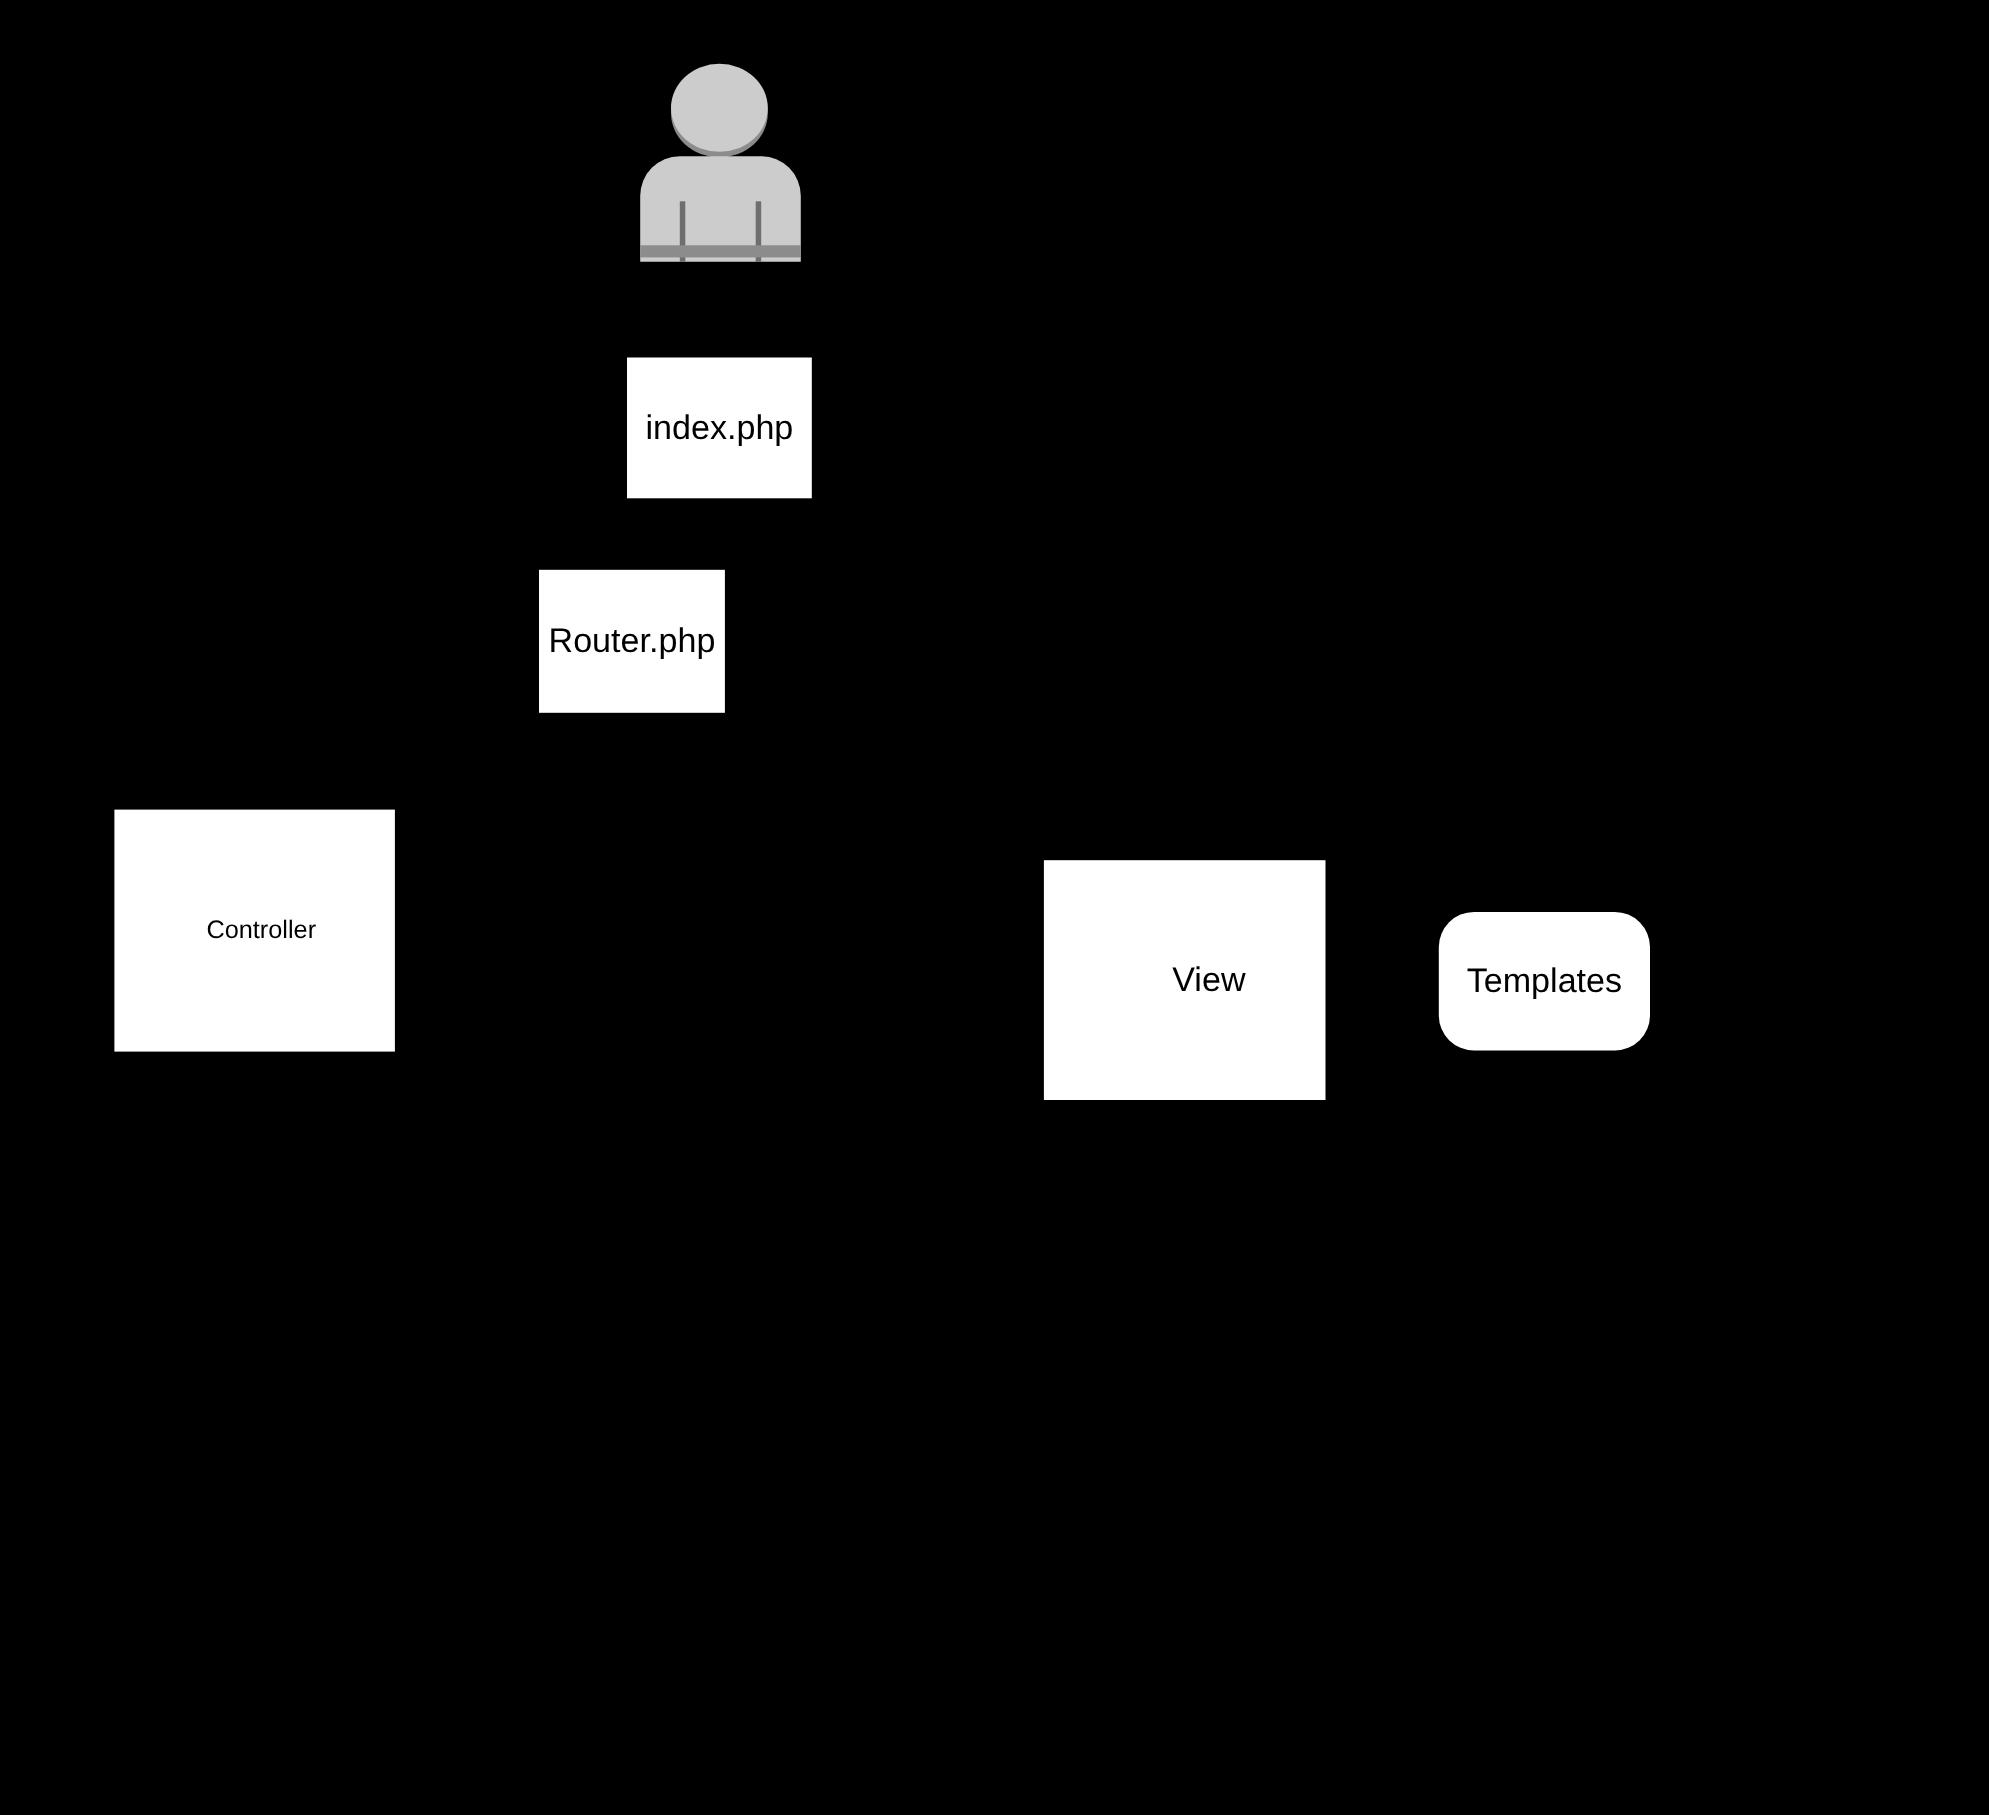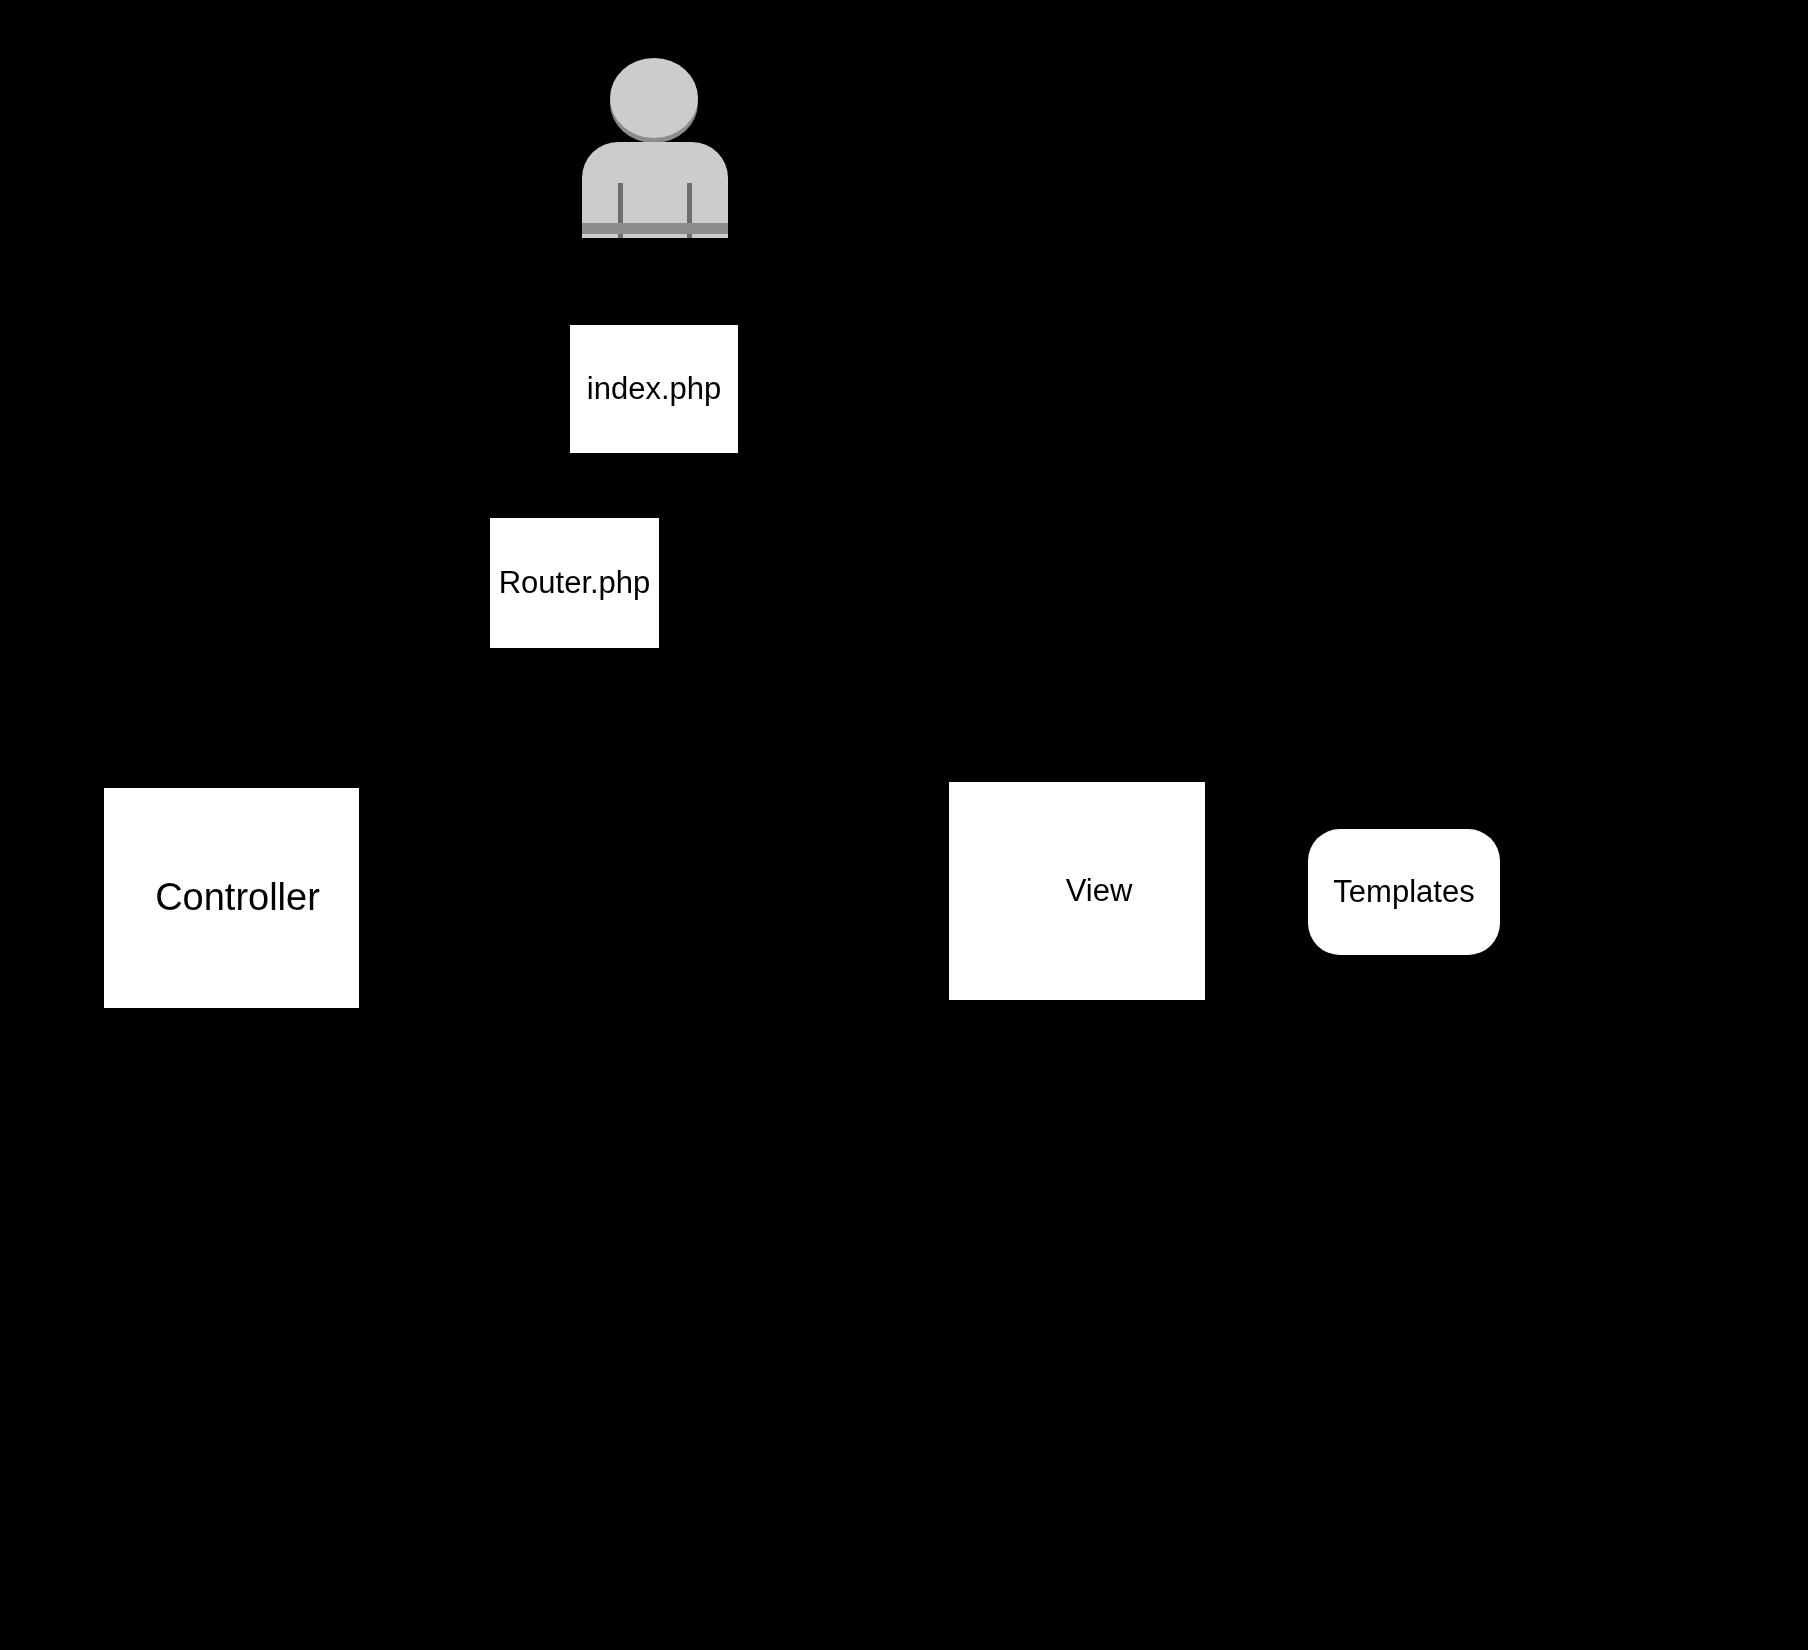--- a/index.html
+++ b/index.html
@@ -35,22 +35,22 @@
   
   #node-index {
     left: 570px;  top: 325px;  width: 168px;  height: 128px;
     font-size: 31px;
   }
   #node-router {
     left: 490px;  top: 518px;  width: 169px;  height: 130px;
     font-size: 31px;
   }
   #node-controller {
-    left: 104px;  top: 788px;  width: 255px;  height: 220px;
-    font-size: 38px;
+    left: 104px;  top: 736px;  width: 255px;  height: 220px;
+    font-size: 23px;
     padding-left: 12px;
   }
   #node-view {
     left: 949px;  top: 782px;  width: 256px;  height: 218px;
     font-size: 31px;
     padding-left: 44px;
   }
   #node-templates {
     left: 1308px; top: 829px;  width: 192px;  height: 126px;
     font-size: 31px;

